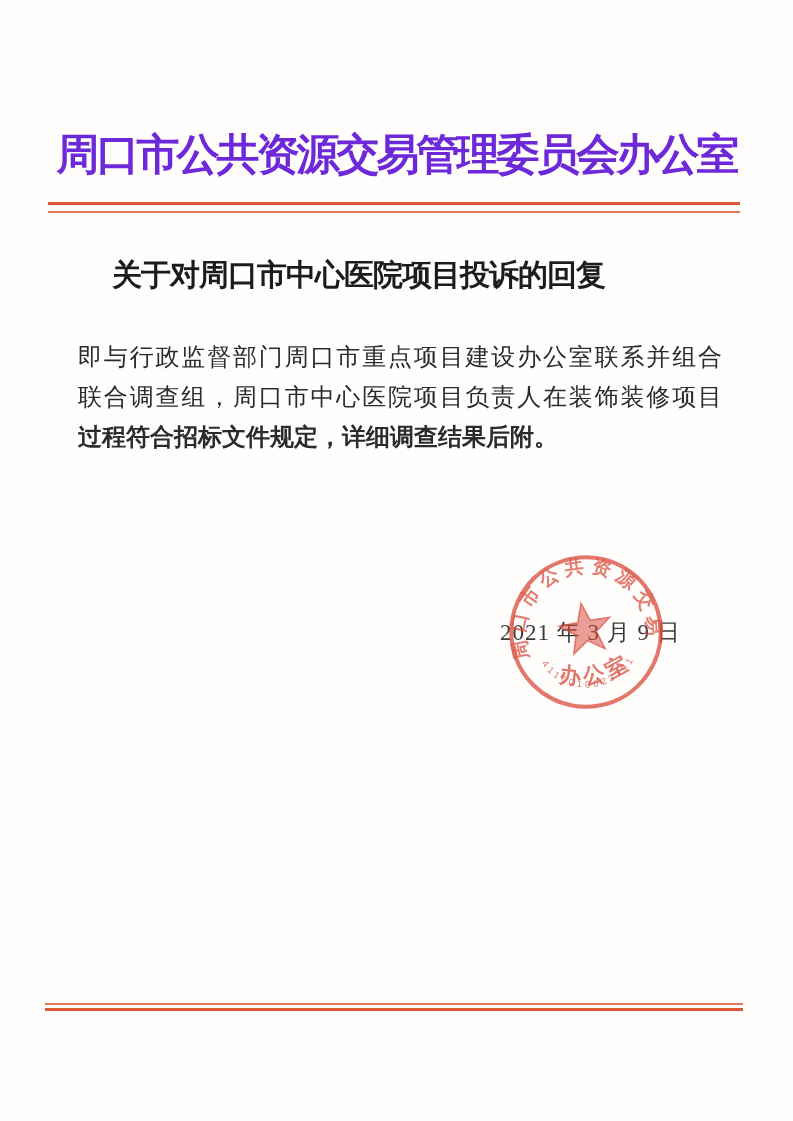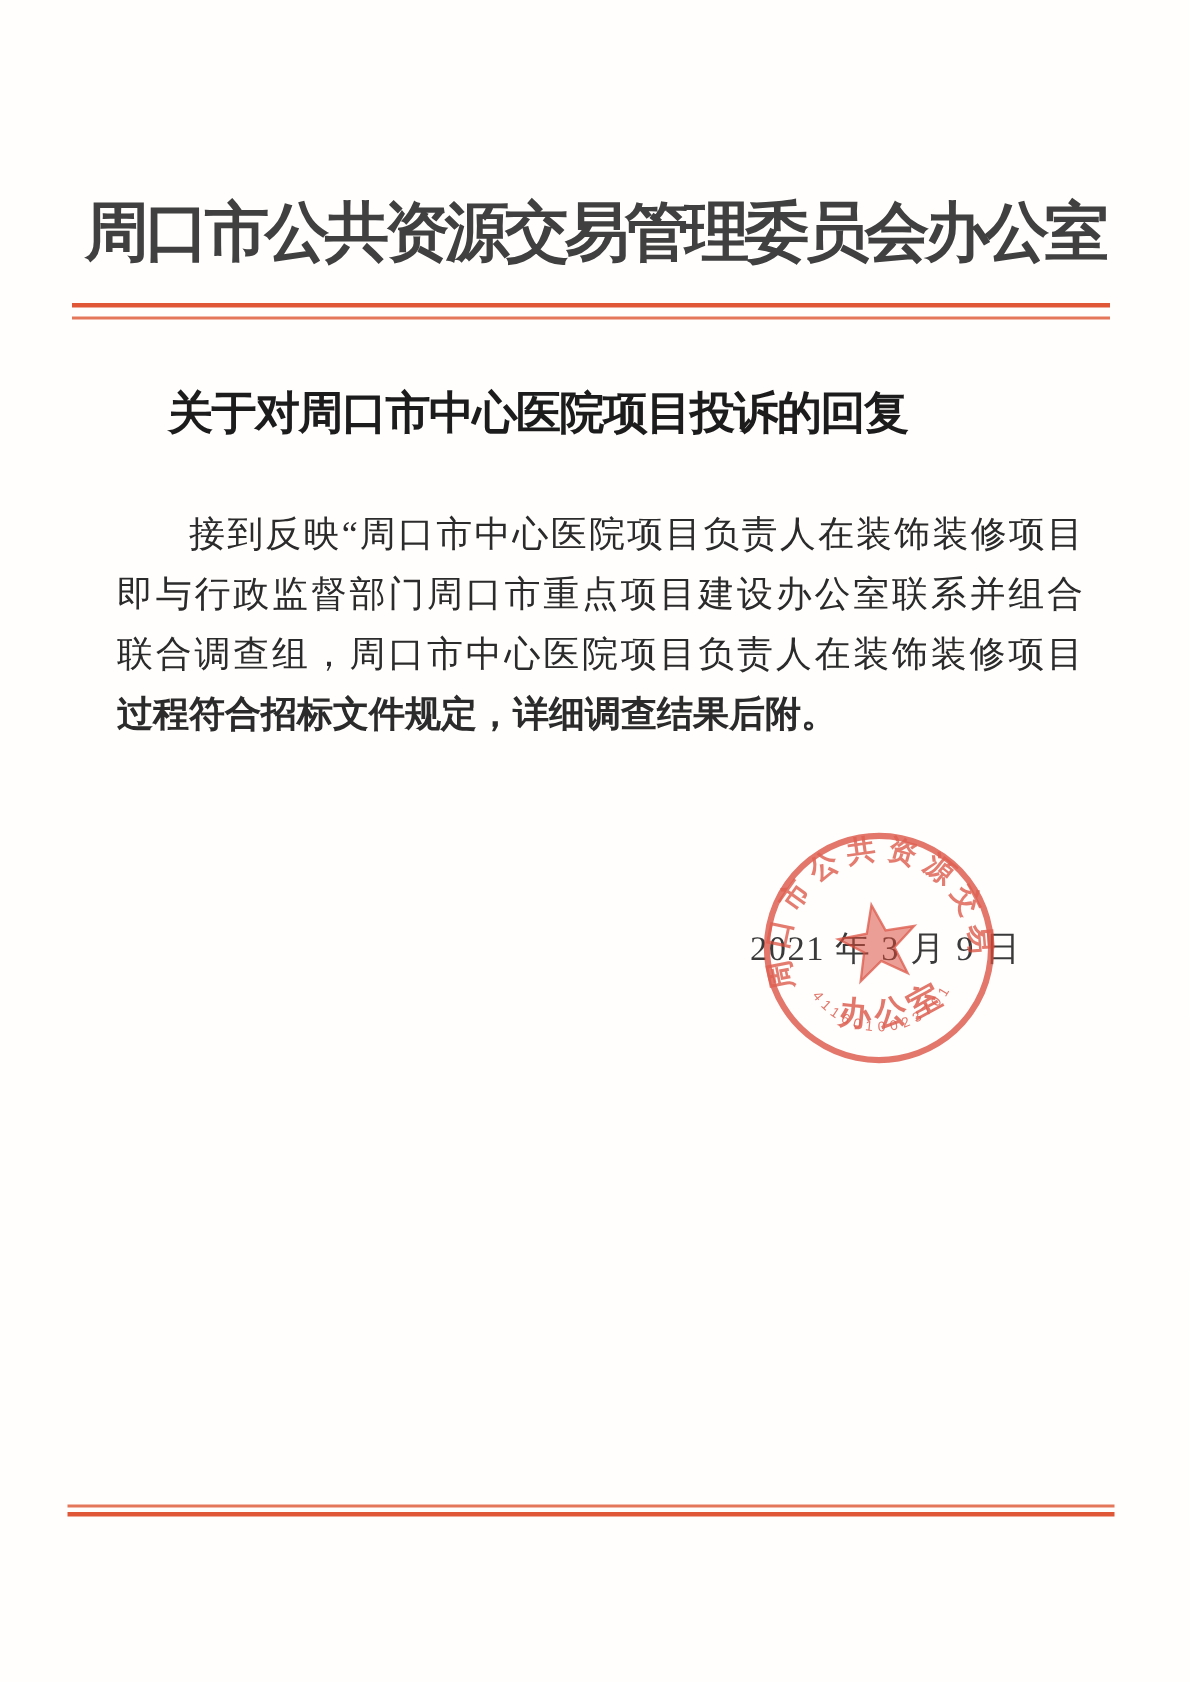--- a/index.html
+++ b/index.html
@@ -17,21 +17,21 @@
     font-family: "Liberation Serif", serif;
   }
   .letterhead {
     position: absolute;
     top: 126px;
     left: 0;
     width: 100%;
     text-align: center;
     font-size: 43px;
     font-weight: bold;
-    color: #404040;
+    color: #6d28d9;
     letter-spacing: -3px;
     white-space: nowrap;
   }
   .rule-top {
     position: absolute;
     top: 202px;
     left: 48px;
     width: 692px;
   }
   .rule-top .line-thick { height: 3px; background: #df5736; }
@@ -106,21 +106,20 @@
 
   <div class="rule-top">
     <div class="line-thick"></div>
     <div class="line-gap"></div>
     <div class="line-thin"></div>
   </div>
 
   <div class="doc-title">关于对周口市中心医院项目投诉的回复</div>
 
   <div class="body-text">
-    <div class="body-line first">接到反映“周口市中心医院项目负责人在装饰装修项目</div>
     <div class="body-line">即与行政监督部门周口市重点项目建设办公室联系并组合</div>
     <div class="body-line">联合调查组，周口市中心医院项目负责人在装饰装修项目</div>
     <div class="body-line last">过程符合招标文件规定，详细调查结果后附。</div>
   </div>
 
   <div class="date-line">2021 年 3 月 9 日</div>
 
   <div class="seal">
     <svg width="166" height="166" viewBox="0 0 160 160">
       <defs>

